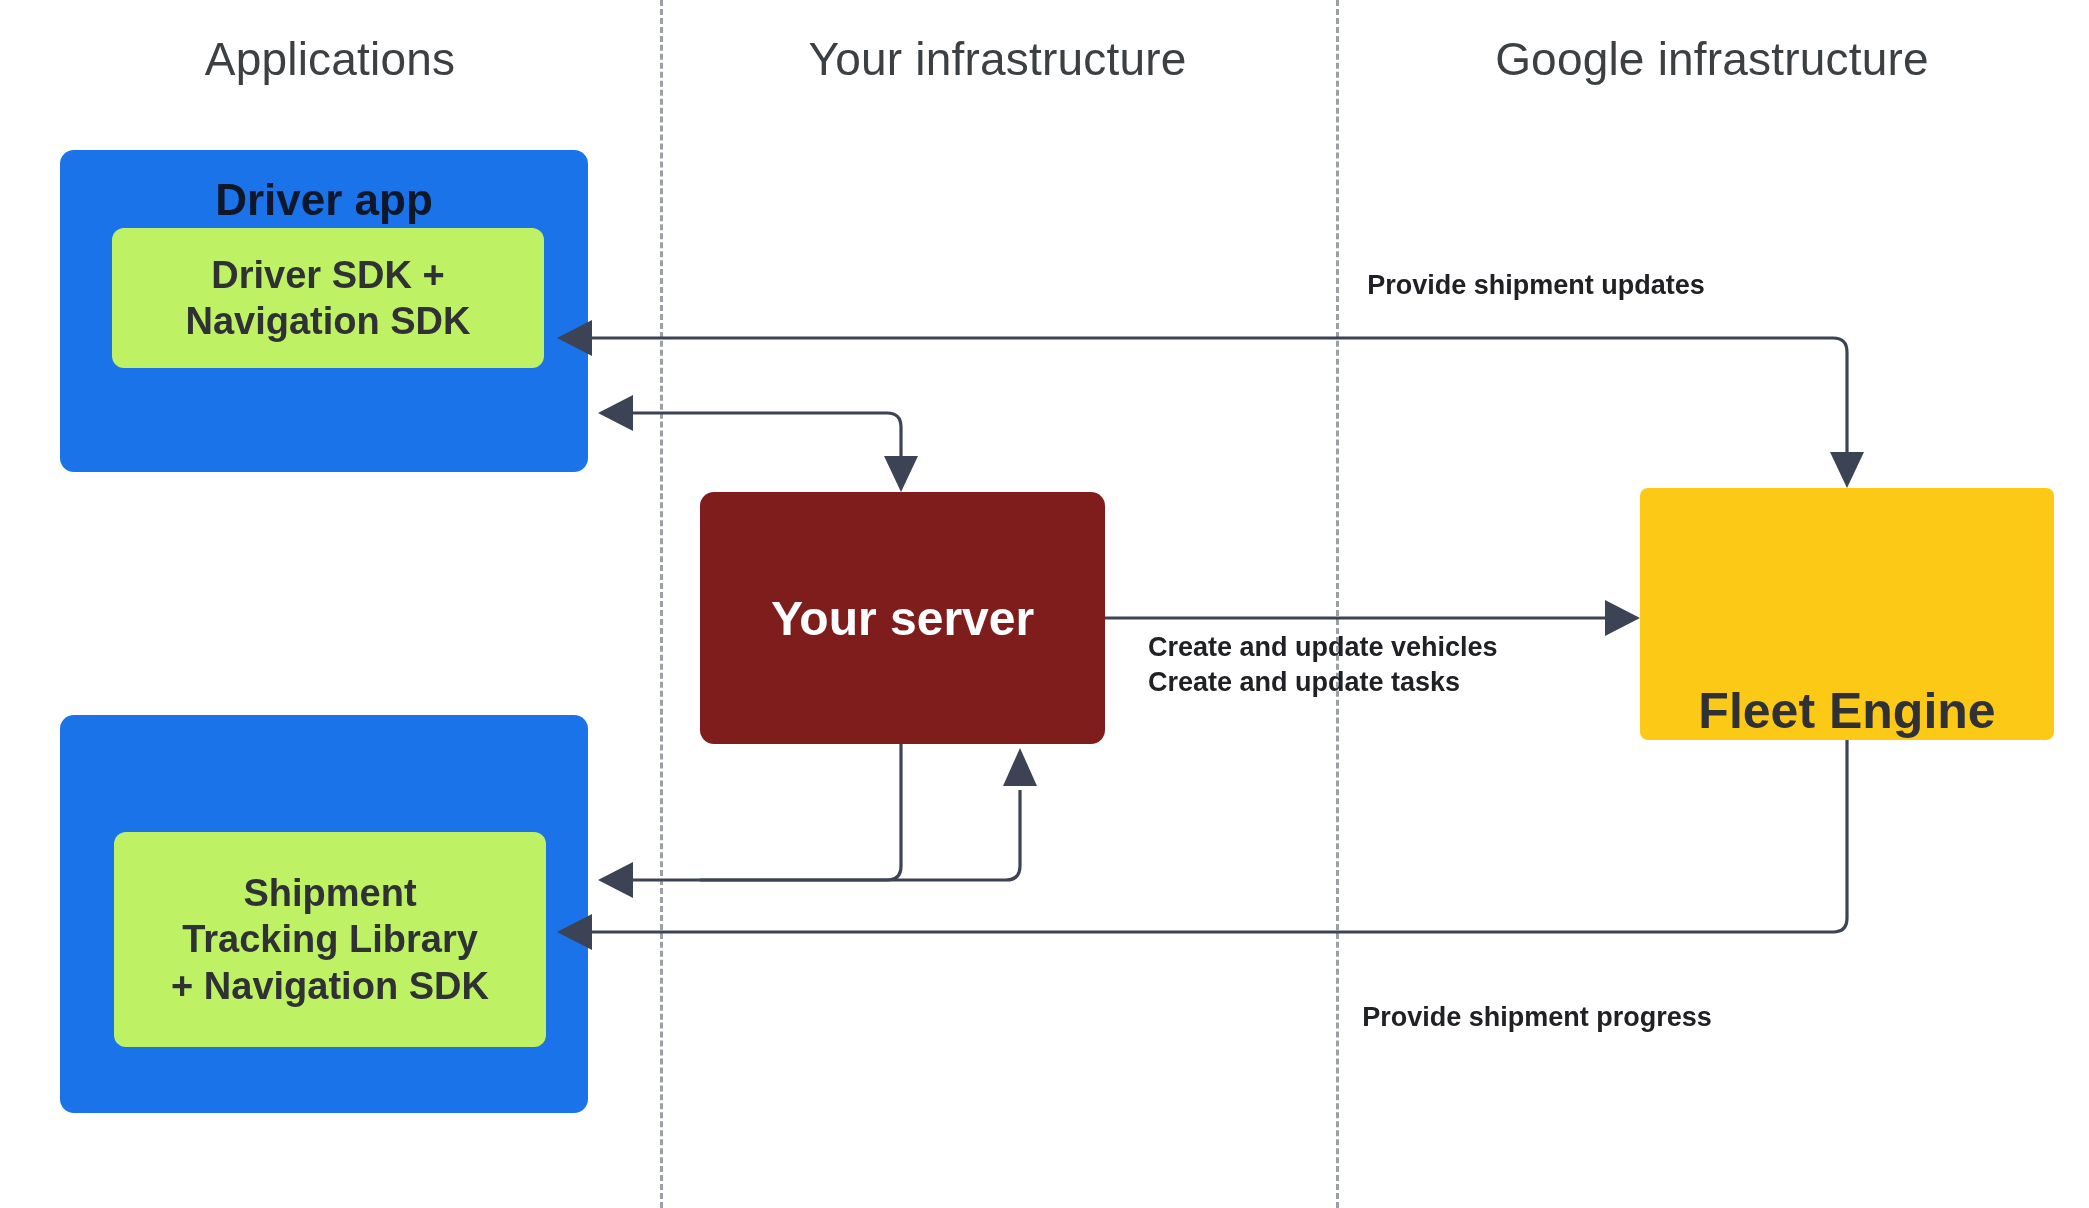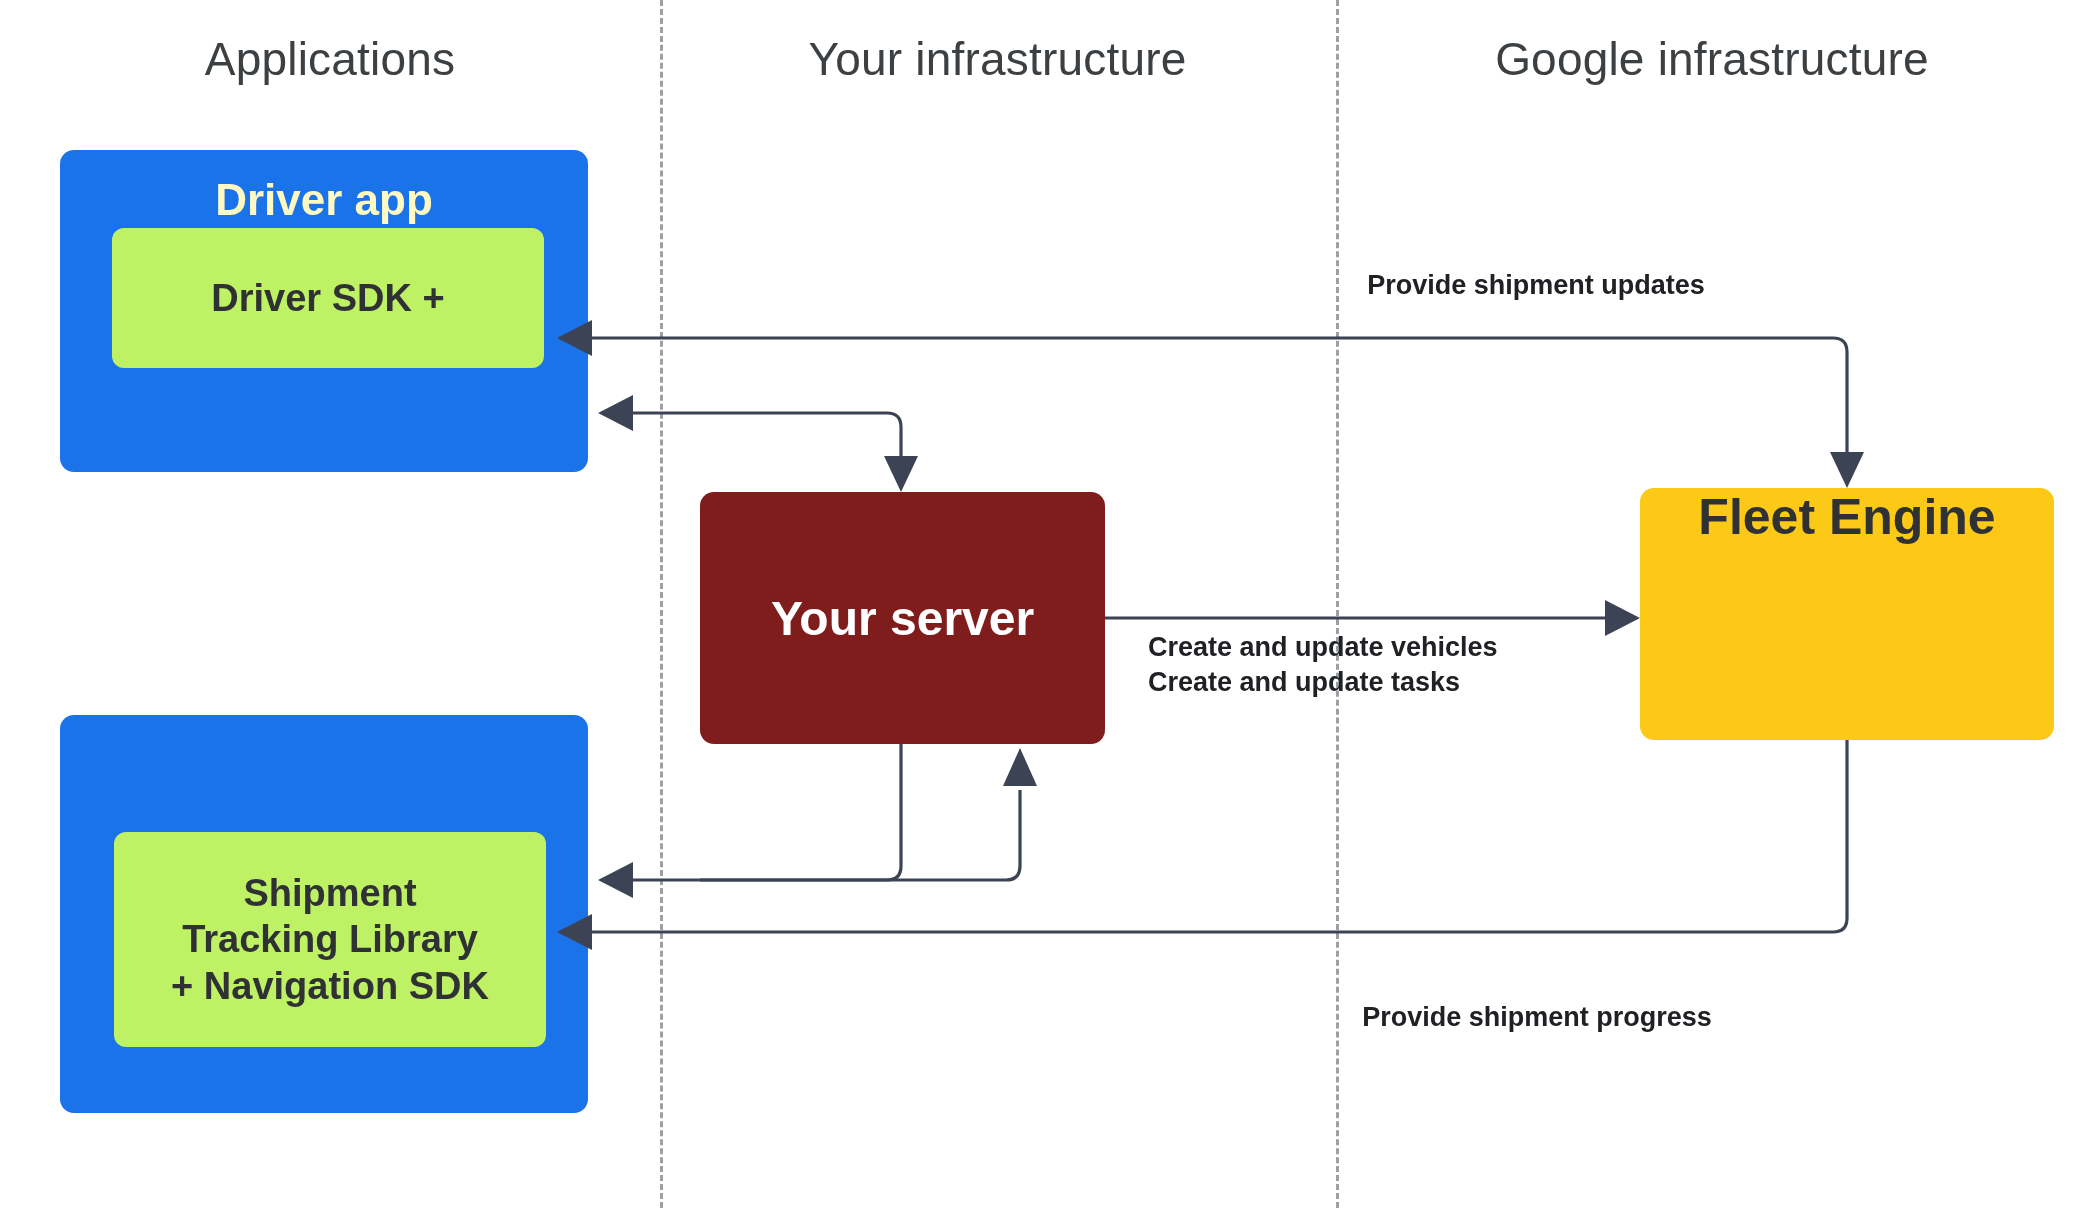--- a/index.html
+++ b/index.html
@@ -7,34 +7,34 @@
        font-family:"Liberation Sans", sans-serif;}
   #stage{position:absolute;left:0;top:0;width:2089px;height:1076px;text-decoration:underline;}
 
   .col-header{position:absolute;font-size:46px;color:#3c4043;font-weight:400;
       text-align:center;white-space:nowrap;letter-spacing:0.2px;}
 
   .divider{position:absolute;top:0;width:0;height:1208px;
       border-left:3px dashed #9aa0a6;}
 
   .app-box{position:absolute;background:#1a73e8;border-radius:14px;}
-  .app-title{position:absolute;left:0;right:0;text-align:center;color:#fef9c3;
+  .app-title{position:absolute;left:0;right:0;text-align:center;color:#0f172a;
       font-weight:bold;font-size:44px;white-space:nowrap;}
 
   .sdk-box{position:absolute;background:#bef264;border-radius:12px;
       display:flex;align-items:center;justify-content:center;text-align:center;}
   .sdk-text{color:#303134;font-weight:bold;font-size:38px;line-height:1.22;
       padding:0 8px;}
 
   .server-box{position:absolute;background:#7f1d1d;border-radius:14px;
       display:flex;align-items:center;justify-content:center;}
   .server-text{color:#ffffff;font-weight:bold;font-size:48px;white-space:nowrap;}
 
-  .engine-box{position:absolute;background:#fcc916;border-radius:14px;
-      display:flex;align-items:flex-start;justify-content:center;}
+  .engine-box{position:absolute;background:#fcc916;border-radius:8px;
+      display:flex;align-items:flex-end;justify-content:center;}
   .engine-text{color:#303134;font-weight:bold;font-size:50px;white-space:nowrap;}
 
   .edge-label{position:absolute;color:#202124;font-weight:bold;font-size:27px;
       white-space:nowrap;line-height:1.3;}
 
   svg.wires{position:absolute;left:0;top:0;width:2089px;height:1208px;
       pointer-events:none;overflow:visible;}
   .wire{fill:none;stroke:#3c4354;stroke-width:3.2;}
   .head{fill:#3c4354;}
 </style>
@@ -48,20 +48,21 @@
   <div class="col-header" style="left:1335px;top:32px;width:754px;">Google infrastructure</div>
 
   <div class="divider" style="left:660px;"></div>
   <div class="divider" style="left:1336px;"></div>
 
   <div class="app-box" style="left:60px;top:150px;width:528px;height:322px;">
     <div class="app-title" style="top:25px;">Driver app</div>
     <div class="sdk-box" style="left:52px;top:78px;width:432px;height:140px;">
       <div class="sdk-text">
         <span>Driver SDK +</span><br>
+        <span>Navigation SDK</span>
       </div>
     </div>
   </div>
 
   <div class="app-box" style="left:60px;top:715px;width:528px;height:398px;">
     <div class="sdk-box" style="left:54px;top:117px;width:432px;height:215px;">
       <div class="sdk-text">
         <span>Shipment</span><br>
         <span>Tracking Library</span><br>
         <span>+ Navigation SDK</span>

